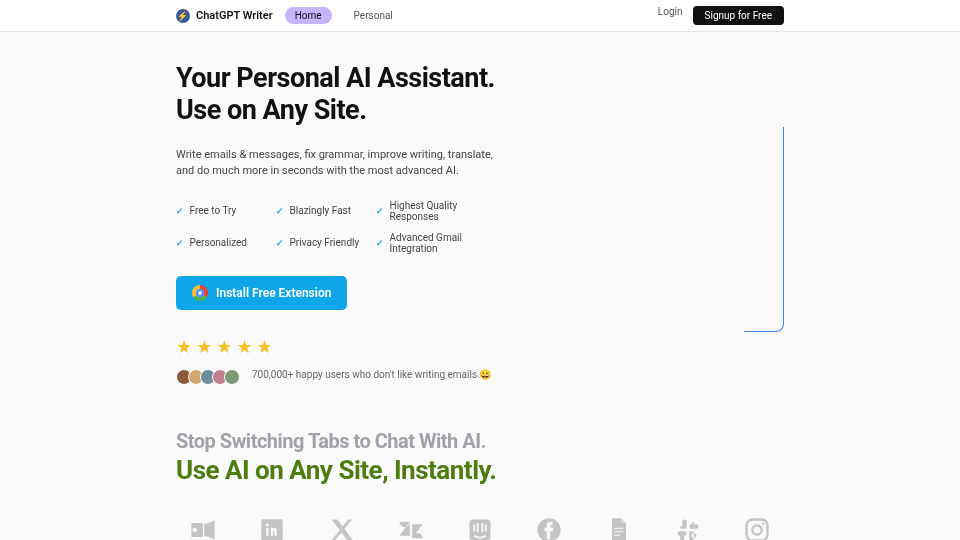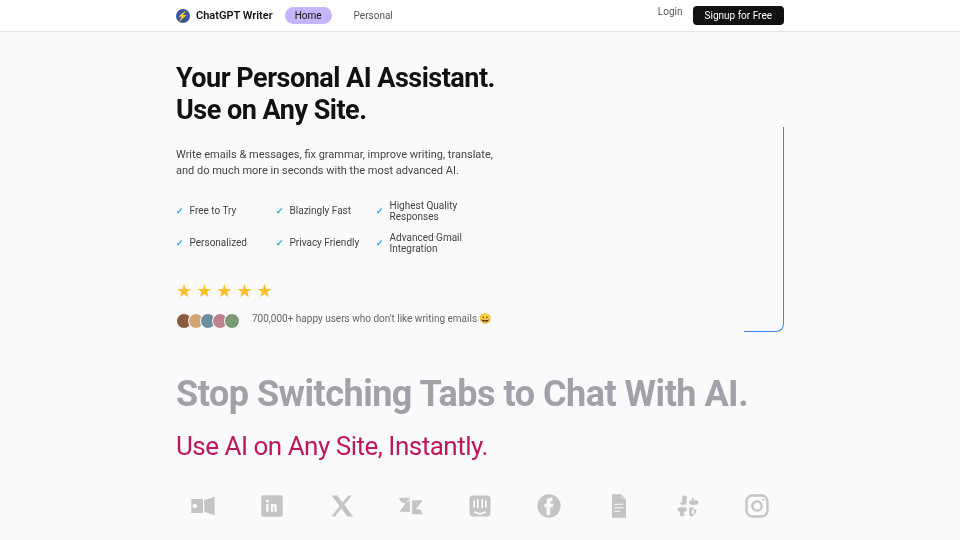--- a/index.html
+++ b/index.html
@@ -30,22 +30,22 @@
 .avatars{display:flex}
 .avatar{width:16px;height:16px;border-radius:50%;border:1px solid #fff;margin-left:-4px;background:#ccc}
 .avatar:nth-child(1){background:#8b5a3c;margin-left:0}
 .avatar:nth-child(2){background:#d4a574}
 .avatar:nth-child(3){background:#6b8e9e}
 .avatar:nth-child(4){background:#c08090}
 .avatar:nth-child(5){background:#7a9b76}
 .social-text{font-size:10px;color:#666}
 .card{position:absolute;right:176px;top:95px;width:40px;height:205px;border-right:1px solid #3b82f6;border-bottom:1px solid #3b82f6;border-bottom-right-radius:8px}
 .section2{padding:44px 176px 0}
-.h2-grey{font-size:36px;font-weight:700;color:#a1a1aa;letter-spacing:-0.5px}
-.h2-black{font-size:26px;font-weight:400;color:#be185d;letter-spacing:-0.5px;margin-top:16px}
+.h2-grey{font-size:20px;font-weight:700;color:#a1a1aa;letter-spacing:-0.5px}
+.h2-black{font-size:26px;font-weight:700;color:#4d7c0f;letter-spacing:-0.5px;margin-top:2px}
 .logos{display:flex;justify-content:space-between;margin-top:30px;padding:0 12px}
 .brand{width:30px;height:30px;display:flex;align-items:center;justify-content:center;color:#c4c4c4}
 .brand svg{width:28px;height:28px;fill:currentColor}
 </style>
 </head>
 <body>
 
 <div class="header">
   <div class="h-left">
     <div class="logo">
@@ -88,20 +88,24 @@
     <div class="feat">
         <span class="check">✓</span>
         <span>Privacy Friendly</span>
       </div>
     <div class="feat">
         <span class="check">✓</span>
         <span>Advanced Gmail Integration</span>
       </div>
   </div>
 
+  <div class="cta">
+    <div class="chrome-icon"></div>
+    <span>Install Free Extension</span>
+  </div>
 
   <div class="stars">
     <span class="star">★</span>
     <span class="star">★</span>
     <span class="star">★</span>
     <span class="star">★</span>
     <span class="star">★</span>
   </div>
 
   <div class="social">

